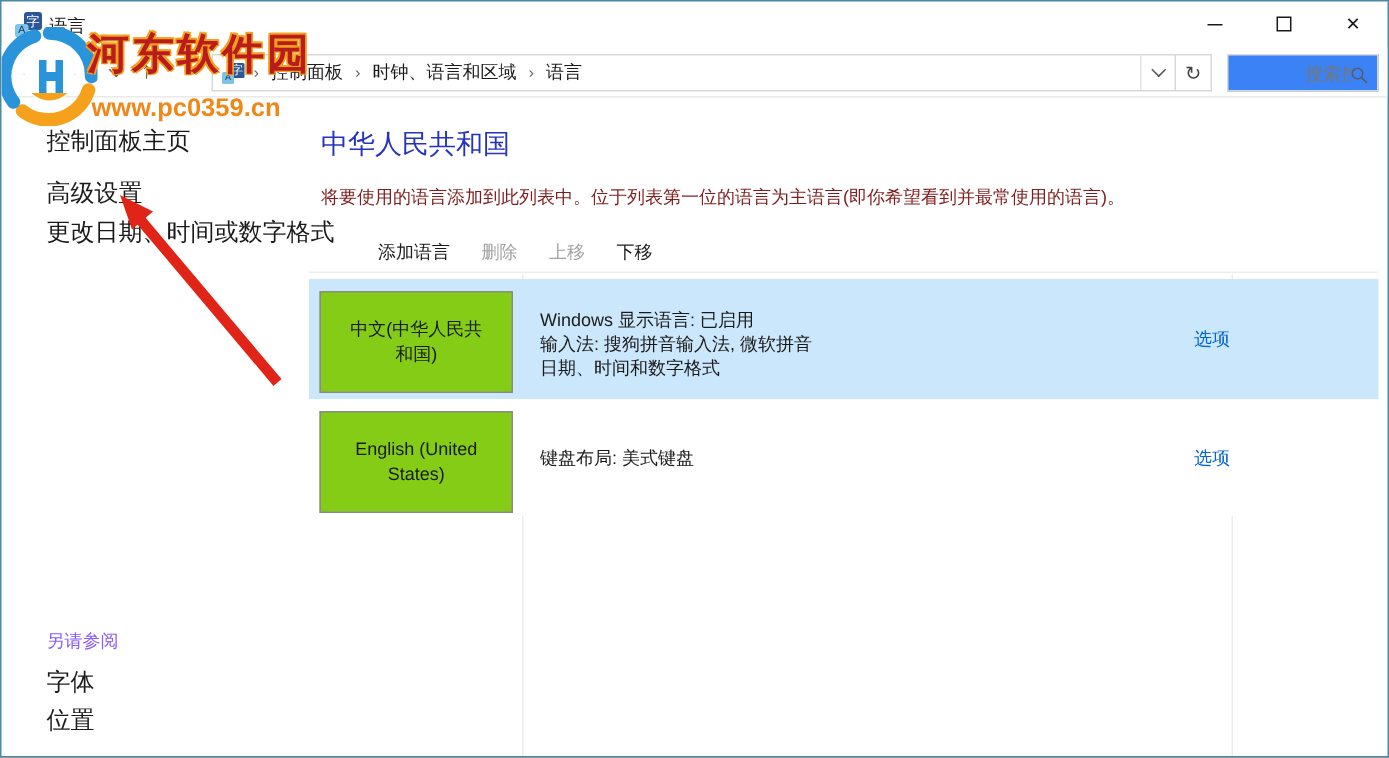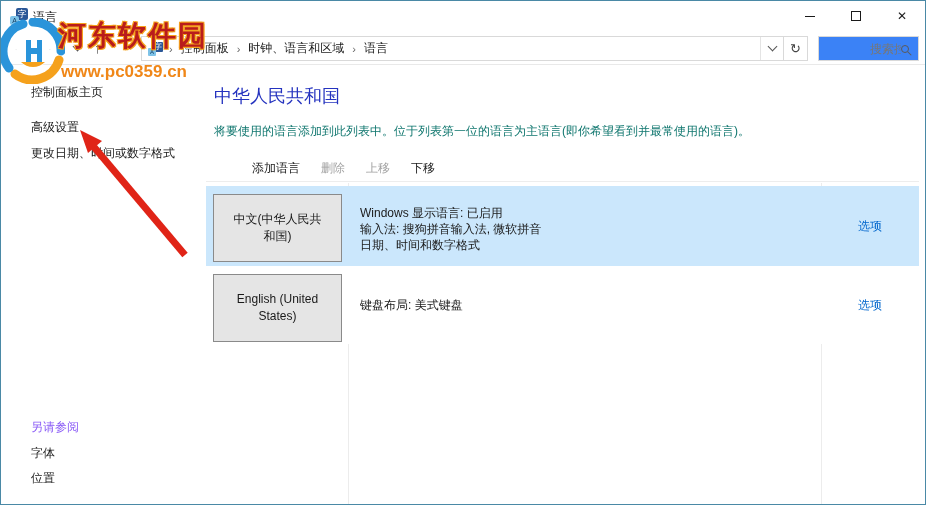--- a/index.html
+++ b/index.html
@@ -40,39 +40,39 @@
   .crumb-sep { font-size:11px; color:#666; margin:0 6px; }
   .addr-chevron { margin-left:auto; width:23px; height:23px; display:flex; align-items:center; justify-content:center; border-left:1px solid #e4e4e4; }
   .addr-chevron .c { width:8px; height:8px; margin-top:-3px; }
   .refresh-btn { position:absolute; left:783px; top:5px; width:24px; height:25px; border:1px solid #d9d9d9; border-left:none; display:flex; align-items:center; justify-content:center; font-size:13px; color:#444; background:#fff; }
   .search-box { position:absolute; left:817px; top:5px; width:101px; height:25px; border:1px solid #d9d9d9; background:#3b82f6; display:flex; align-items:center;padding-left:44px; }
   .search-box input { flex:1; min-width:0; border:none; outline:none; font-size:12px; padding:0 0 0 7px; font-family:"Liberation Sans", sans-serif; color:#333; background:transparent; }
   .search-box input::placeholder { color:#777; }
   .mag { position:relative; width:8px; height:8px; border:1px solid #5a5a5a; border-radius:50%; margin-right:9px; flex:none; }
   .mag::after { content:""; position:absolute; width:5px; height:1px; background:#5a5a5a; transform:rotate(45deg); right:-4px; bottom:-2px; }
   
-  .side-link { position:absolute; font-size:12px; color:#1a1a1a; cursor:pointer; white-space:nowrap; }
+  .side-link { position:absolute; font-size:16px; color:#1a1a1a; cursor:pointer; white-space:nowrap; }
   .side-head { position:absolute; font-size:12px; color:#8b5cf6; white-space:nowrap; }
   
   .heading { position:absolute; left:213px; top:83px; font-size:18px; color:#2533bf; }
-  .description { position:absolute; left:213px; top:122px; font-size:12px; color:#0f766e; }
+  .description { position:absolute; left:213px; top:122px; font-size:12px; color:#7f1d1d; }
   .toolbar { position:absolute; left:213px; top:159px; display:flex; gap:21px; font-size:12px;margin-left:38px; }
   .tool { cursor:pointer; }
   .tool.disabled { color:#a3a3a3; cursor:default; }
   .list { position:absolute; left:205px; top:180px; width:713px; height:324px; border-top:1px solid #ededed; }
   .vline { position:absolute; top:1px; bottom:0; width:1px; background:#ececec; }
   .vline.v1 { left:142px; } .vline.v2 { left:615px; }
   .lang-row { position:absolute; left:0; width:100%; }
   .row-0 { top:4px; height:80px; background:#cbe7fc; }
   .row-1 { top:84px; height:78px; background:#fff; }
-  .tile { position:absolute; left:7px; top:8px; width:129px; height:68px; background:#e5e5e5; border:1px solid #8a8a8a; display:flex; align-items:center; justify-content:center; text-align:center; font-size:12px; line-height:17px; padding:0 16px; cursor:pointer; }
+  .tile { position:absolute; left:7px; top:8px; width:129px; height:68px; background:#84cc16; border:1px solid #8a8a8a; display:flex; align-items:center; justify-content:center; text-align:center; font-size:12px; line-height:17px; padding:0 16px; cursor:pointer; }
   .row-desc { position:absolute; left:154px; font-size:12px; line-height:16px; }
   .row-0 .row-desc { top:19px; }
   .row-1 .row-desc { top:31px; }
-  .options-link { position:absolute; left:652px; font-size:12px; color:#0066cc; cursor:pointer; }
+  .options-link { position:absolute; left:590px; font-size:12px; color:#0066cc; cursor:pointer; }
   .row-0 .options-link { top:32px; }
   .row-1 .options-link { top:31px; }
   
   .watermark { position:absolute; left:0; top:0; z-index:50; pointer-events:none; }
   .wm-logo { position:absolute; left:0; top:17px; }
   .wm-name { position:absolute; left:57px; top:16px; font-size:28px; font-weight:bold; color:#b91c1c; letter-spacing:2px; white-space:nowrap;
              text-shadow:1px 1px 0 #f5a11c, -1px -1px 0 #f5a11c, 1px -1px 0 #f5a11c, -1px 1px 0 #f5a11c; }
   .wm-url { position:absolute; left:60px; top:61px; font-size:17px; font-weight:bold; color:#f08718; white-space:nowrap; }
   
   .arrow-overlay { position:absolute; left:0; top:0; z-index:60; pointer-events:none; }

